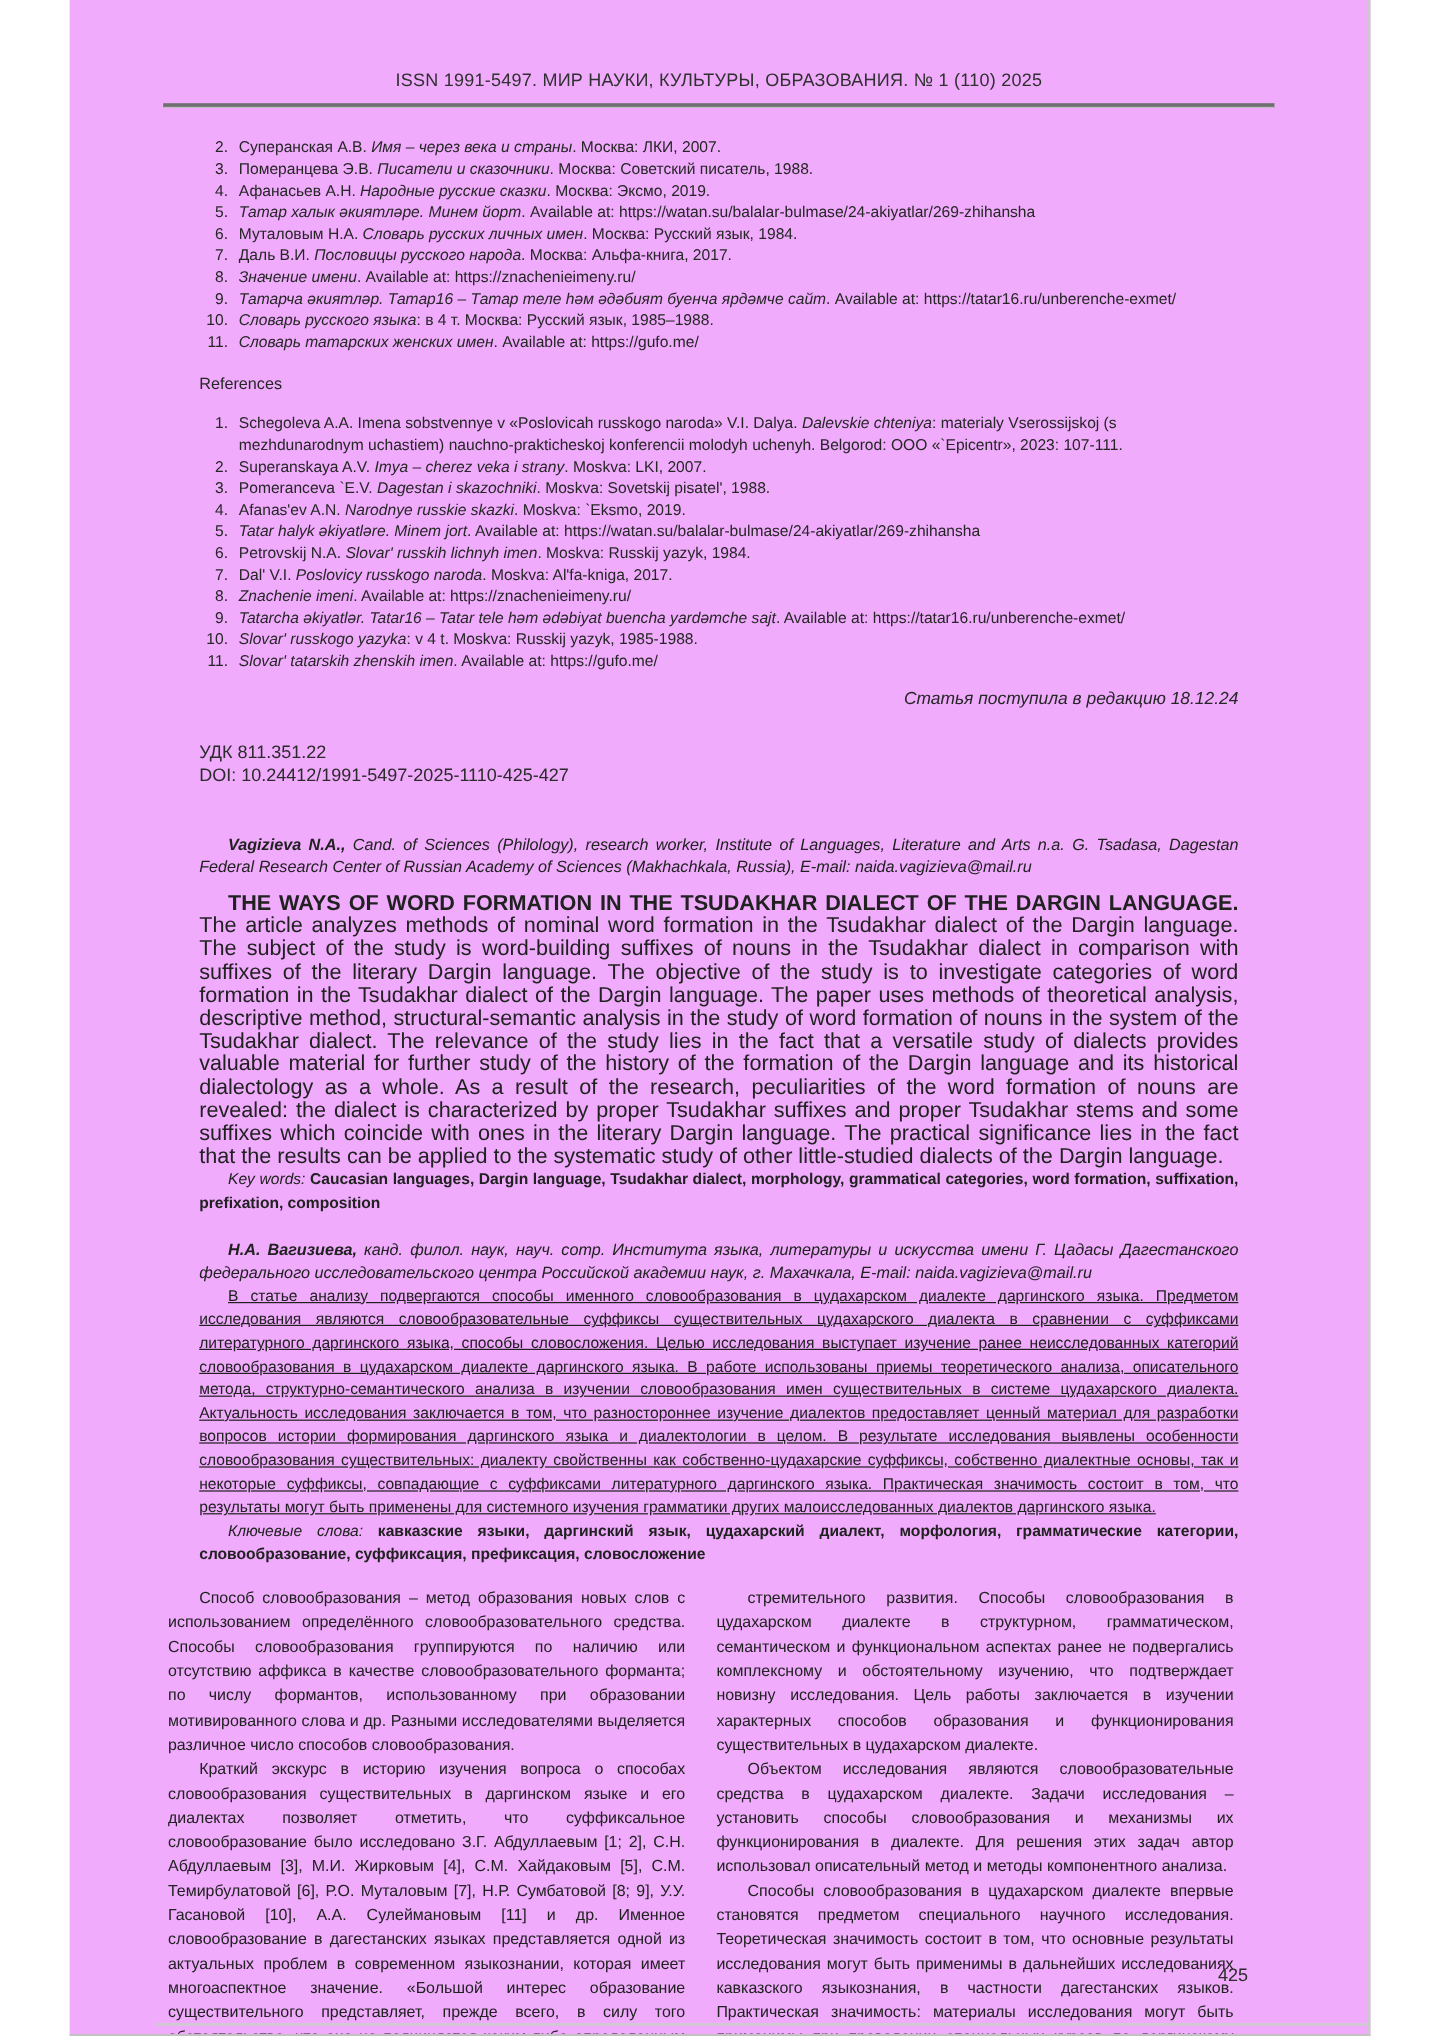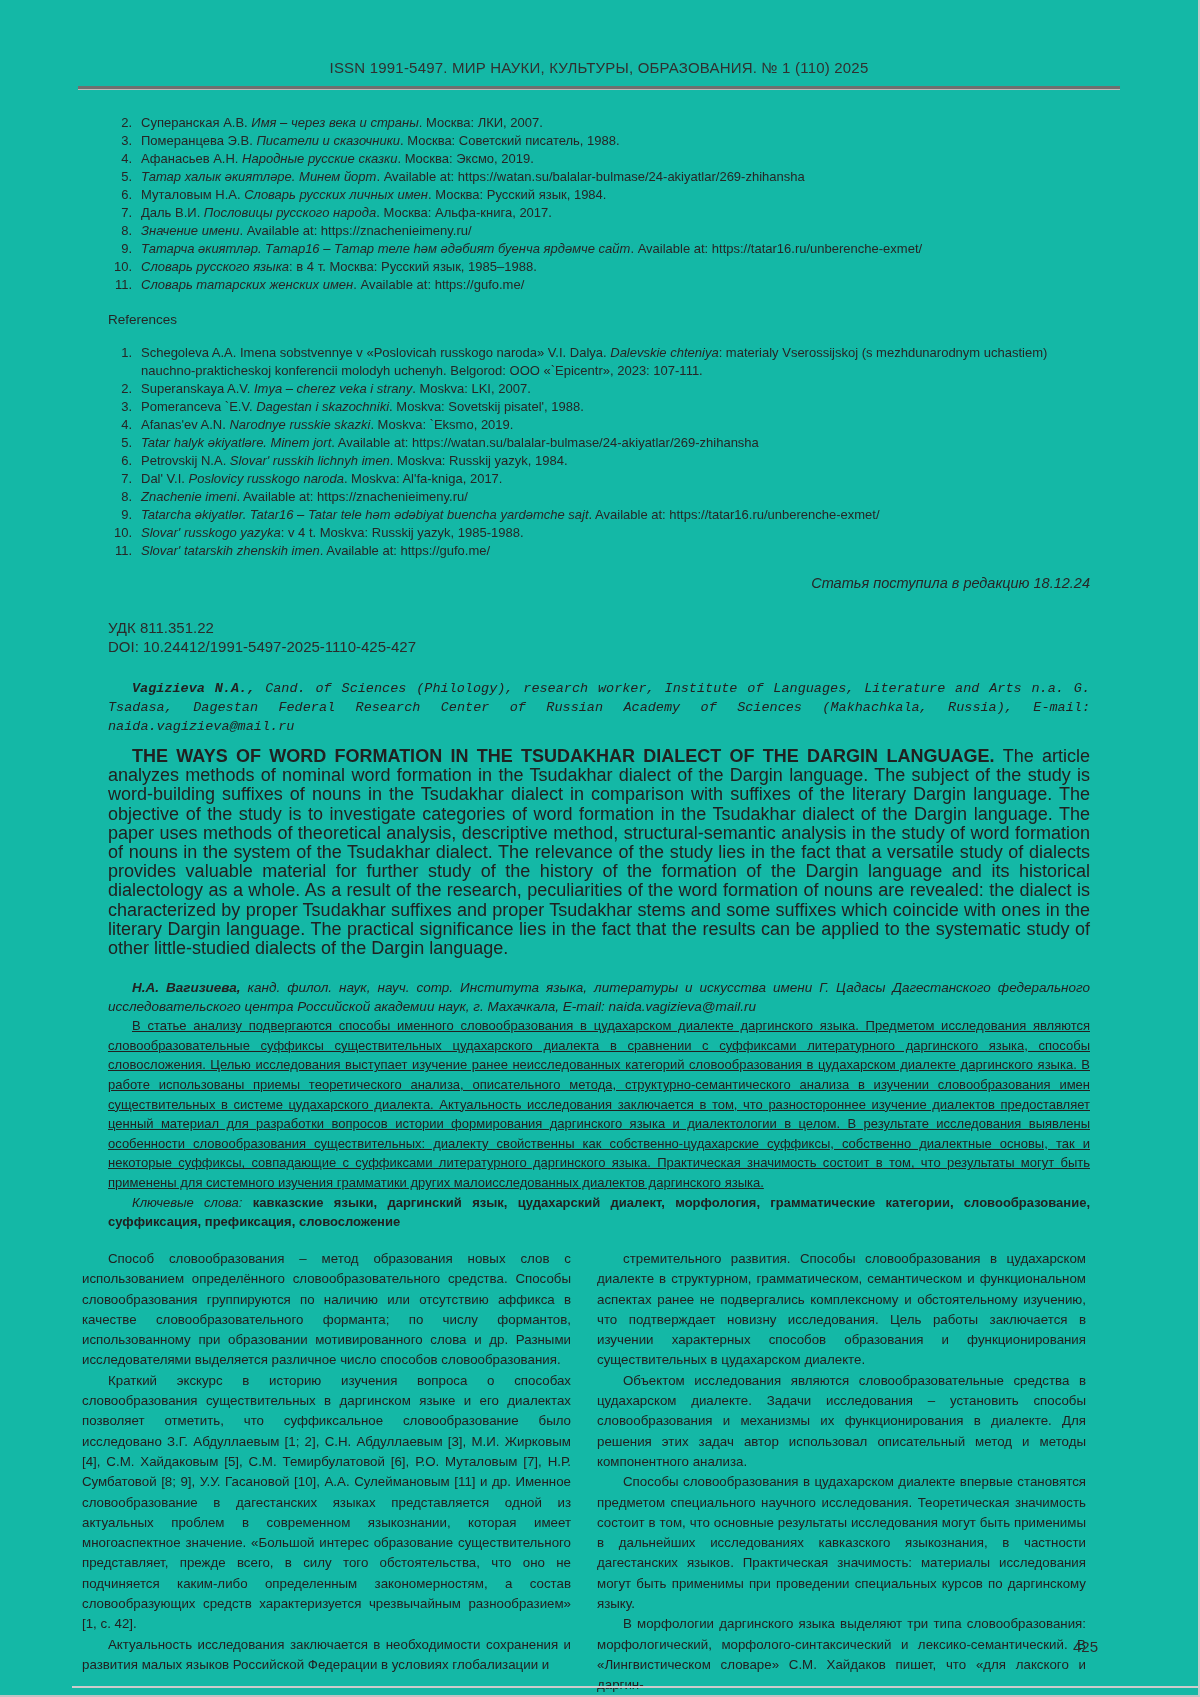--- a/index.html
+++ b/index.html
@@ -1,18 +1,18 @@
 <!DOCTYPE html>
 <html lang="ru"><head>
 <meta charset="utf-8">
 <style>
   html,body { margin:0; padding:0; background:#ffffff; }
   .page {
-    position:relative; width:1200px; height:1697px; margin:0 auto;
-    background:#14b8a6; color:#212121; overflow:hidden;
+    position:relative; width:1084px; height:1697px; margin:0 auto;
+    background:#f0abfc; color:#212121; overflow:hidden;
     font-family:"Liberation Sans","DejaVu Sans",sans-serif;
     box-sizing:border-box; padding:58px 78px 0 78px;
     border-right:2px solid #c9c9c9; border-bottom:2px solid #c2c2c2;
   }
   .journal-header { text-align:center; font-size:15px; line-height:20px; color:#303030; letter-spacing:.2px; }
   .header-rule { height:3px; background:#6f6f6f; margin-top:8px; border-bottom:1px solid #bdbdbd; }
 
   .front-matter { margin:24px 30px 0 30px; }
 
   .ref-list { font-size:13px; line-height:18px; color:#262626; }
@@ -21,21 +21,21 @@
   .ref-text { flex:1; }
   .it { font-style:italic; }
 
   .refs-heading { font-size:13.5px; line-height:18px; margin:17px 0 15px 0; color:#262626; }
 
   .received-note { text-align:right; font-style:italic; font-size:14.5px; line-height:18px; margin-top:14px; color:#262626; }
 
   .meta-row { display:flex; justify-content:space-between; font-size:15px; line-height:19px; margin-top:26px; color:#2b2b2b;flex-direction:column; }
 
   p { margin:0; }
-  .author-en { font-style:italic; font-size:13.5px; line-height:19px; text-indent:24px; text-align:justify; margin-top:23px;font-family:Liberation Mono, monospace; }
+  .author-en { font-style:italic; font-size:13.5px; line-height:19px; text-indent:24px; text-align:justify; margin-top:38px; }
   .author-name { font-weight:bold; }
 
   .abstract-en { font-size:18px; line-height:19.2px; text-align:justify; text-indent:24px; margin-top:11px; }
   .run-in-title { font-weight:bold; }
 
   .keywords { font-size:13px; line-height:19.2px; text-align:justify; text-indent:24px; }
   .kw-label { font-style:italic; }
   .kw-text  { font-weight:bold; }
 
   .author-ru { font-style:italic; font-size:13.5px; line-height:19px; text-indent:24px; text-align:justify; margin-top:20px; }
@@ -160,20 +160,21 @@
 
     <div class="meta-row">
       <span>УДК 811.351.22</span>
       <span>DOI: 10.24412/1991-5497-2025-1110-425-427</span>
     </div>
 
     <p class="author-en"><span class="author-name">Vagizieva N.A.,</span><span> Cand. of Sciences (Philology), research worker, Institute of Languages, Literature and Arts n.a. G. Tsadasa, Dagestan Federal Research Center of Russian Academy of Sciences (Makhachkala, Russia), E-mail: naida.vagizieva@mail.ru</span></p>
 
     <p class="abstract-en"><span class="run-in-title">THE WAYS OF WORD FORMATION IN THE TSUDAKHAR DIALECT OF THE DARGIN LANGUAGE. </span><span>The article analyzes methods of nominal word formation in the Tsudakhar dialect of the Dargin language. The subject of the study is word-building suffixes of nouns in the Tsudakhar dialect in comparison with suffixes of the literary Dargin language. The objective of the study is to investigate categories of word formation in the Tsudakhar dialect of the Dargin language. The paper uses methods of theoretical analysis, descriptive method, structural-semantic analysis in the study of word formation of nouns in the system of the Tsudakhar dialect. The relevance of the study lies in the fact that a versatile study of dialects provides valuable material for further study of the history of the formation of the Dargin language and its historical dialectology as a whole. As a result of the research, peculiarities of the word formation of nouns are revealed: the dialect is characterized by proper Tsudakhar suffixes and proper Tsudakhar stems and some suffixes which coincide with ones in the literary Dargin language. The practical significance lies in the fact that the results can be applied to the systematic study of other little-studied dialects of the Dargin language.</span></p>
 
+    <p class="keywords keywords-en"><span class="kw-label">Key words: </span><span class="kw-text">Caucasian languages, Dargin language, Tsudakhar dialect, morphology, grammatical categories, word formation, suffixation, prefixation, composition</span></p>
 
     <p class="author-ru"><span class="author-name">Н.А. Вагизиева, </span><span>канд. филол. наук, науч. сотр. Института языка, литературы и искусства имени Г. Цадасы Дагестанского федерального исследовательского центра Российской академии наук, г. Махачкала, E-mail: naida.vagizieva@mail.ru</span></p>
 
 
     <p class="abstract-ru">В статье анализу подвергаются способы именного словообразования в цудахарском диалекте даргинского языка. Предметом исследования являются словообразовательные суффиксы существительных цудахарского диалекта в сравнении с суффиксами литературного даргинского языка, способы словосложения. Целью исследования выступает изучение ранее неисследованных категорий словообразования в цудахарском диалекте даргинского языка. В работе использованы приемы теоретического анализа, описательного метода, структурно-семантического анализа в изучении словообразования имен существительных в системе цудахарского диалекта. Актуальность исследования заключается в том, что разностороннее изучение диалектов предоставляет ценный материал для разработки вопросов истории формирования даргинского языка и диалектологии в целом. В результате исследования выявлены особенности словообразования существительных: диалекту свойственны как собственно-цудахарские суффиксы, собственно диалектные основы, так и некоторые суффиксы, совпадающие с суффиксами литературного даргинского языка. Практическая значимость состоит в том, что результаты могут быть применены для системного изучения грамматики других малоисследованных диалектов даргинского языка.</p>
 
     <p class="keywords keywords-ru"><span class="kw-label">Ключевые слова: </span><span class="kw-text">кавказские языки, даргинский язык, цудахарский диалект, морфология, грамматические категории, словообразование, суффиксация, префиксация, словосложение</span></p>
 
   </div>
 

